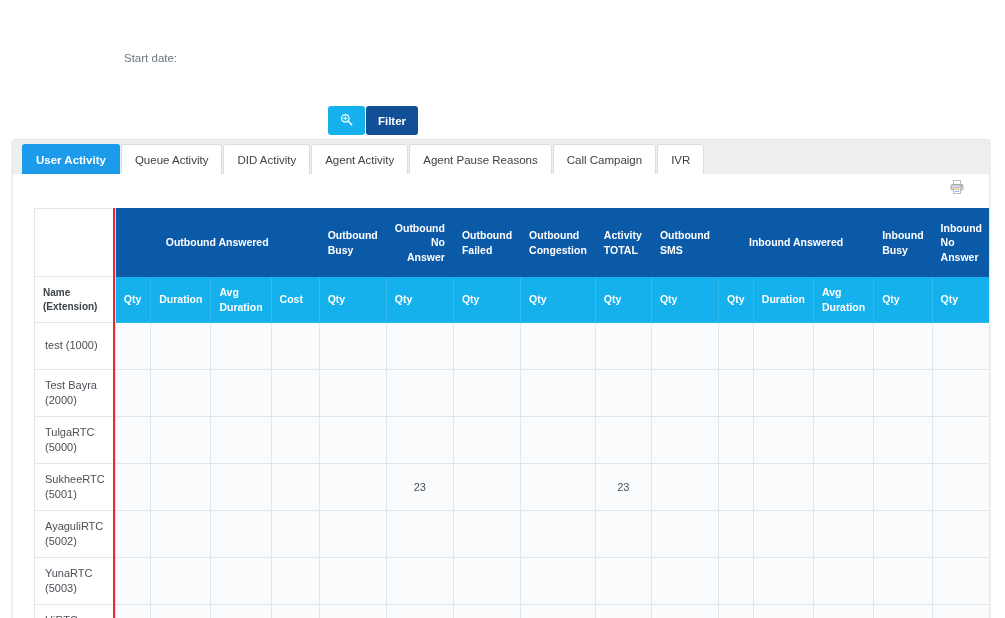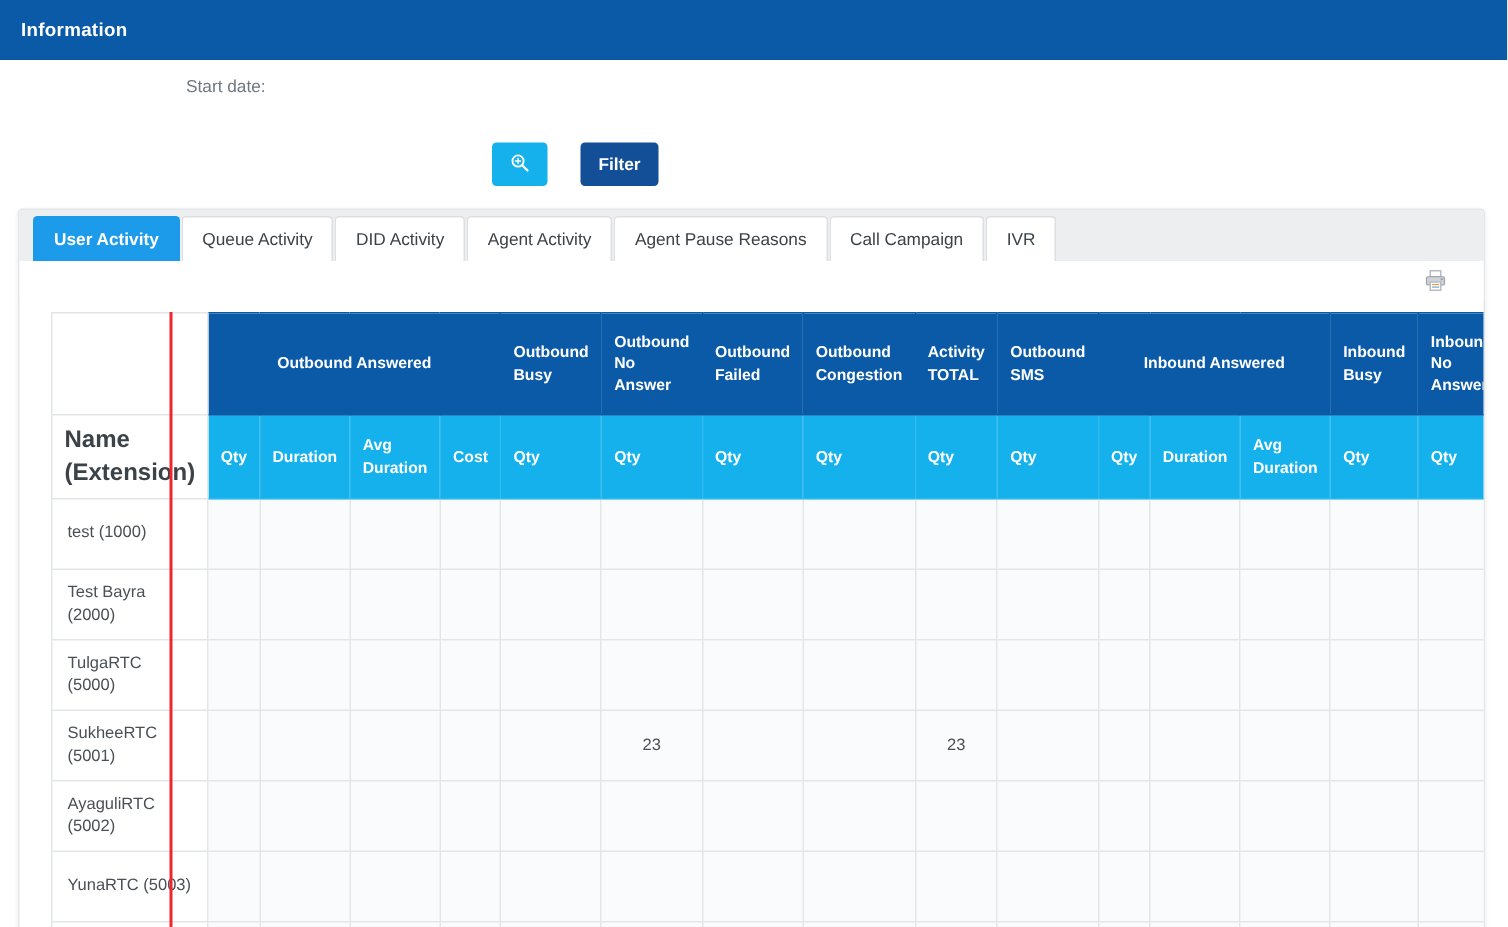--- a/index.html
+++ b/index.html
@@ -52,21 +52,21 @@
     background: #fff;
     height: 28px;
     padding: 0 10px;
     outline: none;
   }
   #start-field { left: 124px; top: 12px; }
   #start-field input { width: 238px; }
   #end-field { left: 536px; top: 12px; }
   #end-field input { width: 238px; }
 
-  .btnrow { position: absolute; left: 328px; top: 55px; display: flex; gap: 22px; }
+  .btnrow { position: absolute; left: 328px; top: 66px; display: flex; gap: 1px; }
   .btn {
     height: 29px;
     border: none; border-radius: 3px;
     color: #fff; font-size: 11.5px; font-weight: bold;
     font-family: "Liberation Sans", sans-serif;
     cursor: pointer;
     display: flex; align-items: center; justify-content: center;
   }
   .btn-search { width: 37px; background: #14b1ec; }
   .btn-filter { width: 52px; background: #124f96; }
@@ -166,21 +166,21 @@
     vertical-align: middle;
     padding: 6px 8px;
     height: 46px;
     border-color: #2fbaee;
     line-height: 1.35;
   }
   tr.subhead th.namecell {
     background: #ffffff;
     color: #3b4248;
     border: 1px solid #e3e6e9;
-    font-size: 16px;
+    font-size: 10px;
   }
 
   tbody td {
     height: 47px;
     background: #fafbfc;
     font-size: 11px;
     color: #4a5056;
     text-align: center;
     vertical-align: middle;
     padding: 0 8px;
@@ -201,23 +201,20 @@
     background: #f0262c;
     z-index: 5;
     pointer-events: none;
   }
 </style>
 </head>
 <body>
 
 <div id="app">
 
-  <div class="titlebar">
-    <span class="title">Information</span>
-  </div>
 
   <div class="filterbar">
     <div class="field" id="start-field">
       <span class="lbl">Start date:</span>
     </div>
 
     <div class="btnrow">
       <button class="btn btn-search">
         <span>
           <svg width="13" height="13" viewBox="0 0 16 16" fill="none" aria-hidden="true">
@@ -273,21 +270,21 @@
 
     <div class="freeze-line"></div>
 
     <div class="tablewrap">
       <table class="grid">
         <thead>
           <tr class="grouphead">
               <th class="namecell" style="width: 80px;"></th>
               <th colspan="4" class="grp-center" style="width: 232px;"><span>Outbound Answered</span></th>
               <th colspan="1" style="width: 61px;"><span>Outbound Busy</span></th>
-              <th colspan="1" style="width: 61px;"><span>Outbound No Answer</span></th>
+              <th colspan="1" style="width: 61px; text-align: right;"><span>Outbound No Answer</span></th>
               <th colspan="1" style="width: 61px;"><span>Outbound Failed</span></th>
               <th colspan="1" style="width: 62px;"><span>Outbound Congestion</span></th>
               <th colspan="1" style="width: 61px;"><span>Activity TOTAL</span></th>
               <th colspan="1" style="width: 61px;"><span>Outbound SMS</span></th>
               <th colspan="3" class="grp-center" style="width: 146px;"><span>Inbound Answered</span></th>
               <th colspan="1" style="width: 53px;"><span>Inbound Busy</span></th>
               <th colspan="1" style="width: 56px;"><span>Inbound No Answer</span></th>
             </tr>
           <tr class="subhead">
               <th class="namecell" style="width: 80px;"><span>Name (Extension)</span></th>

